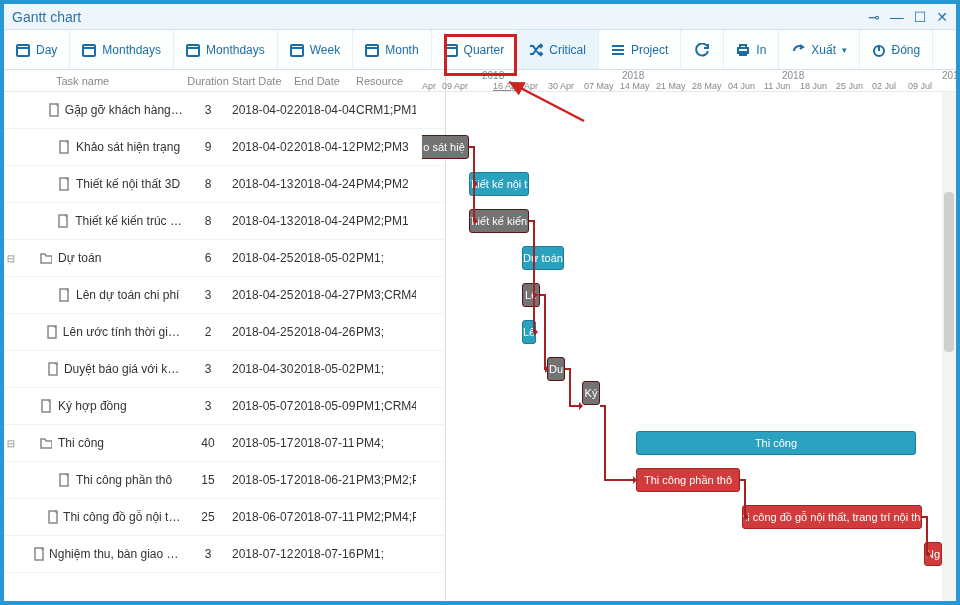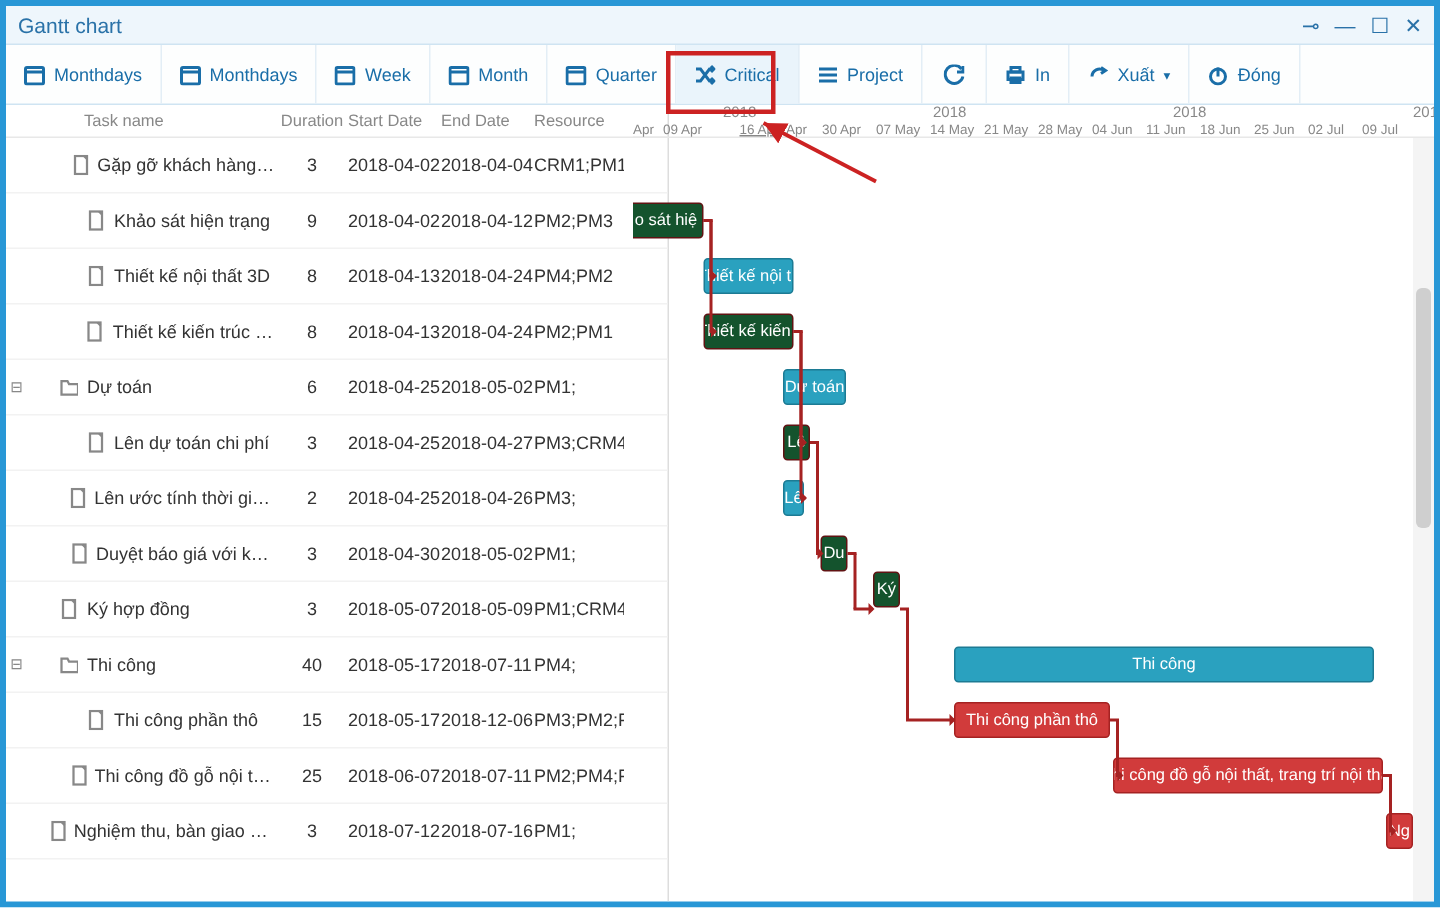--- a/index.html
+++ b/index.html
@@ -39,21 +39,21 @@
   .grow .ed  { width:62px; }
   .grow .res { width:60px; overflow:hidden; white-space:nowrap; }
   
   .right-pane { position:absolute; left:418px; top:0; right:0; height:100%; overflow:hidden; }
   .timeline-head { height:22px; border-bottom:1px solid #e8e8e8; position:relative; }
   .tl-year { position:absolute; top:0; font-size:10px; color:#888; }
   .tl-tick { position:absolute; bottom:0; font-size:9px; color:#888; white-space:nowrap; }
   .chart-body { position:relative; height:calc(100% - 22px); }
   .bar { position:absolute; height:24px; border-radius:3px; color:#fff; font-size:11px; display:flex; align-items:center; justify-content:center; padding:0 4px; white-space:nowrap; overflow:hidden; }
   .bar.red  { background:#d13b3b; border:1px solid #a52222; }
-  .bar.dred { background:#14532d; border:1px solid #601313; }
+  .bar.dred { background:#737373; border:1px solid #601313; }
   .bar.teal { background:#2aa1bf; border:1px solid #1c7b94; }
   .scrollbar-v { position:absolute; right:0; top:22px; bottom:0; width:14px; background:#f4f4f4; }
   .scrollbar-v .thumb { position:absolute; left:2px; right:2px; top:100px; height:160px; background:#cfcfcf; border-radius:4px; }
   
   .dep { position:absolute; background:#a52222; }
   .dep.h { height:2px; }
   .dep.v { width:2px; }
   .dep.arrow-r::after { content:""; position:absolute; right:-5px; top:-3px; border:4px solid transparent; border-left-color:#a52222; }
 </style>
 </head>
@@ -70,20 +70,27 @@
       <span>✕</span>
     </div>
   </div>
 
   <div class="toolbar">
     <div class="tbtn">
         <svg>
           <rect x="1" y="2" width="12" height="11" rx="1"></rect>
           <line x1="1" y1="5" x2="13" y2="5"></line>
         </svg>
+        <span>Day</span>
+      </div>
+    <div class="tbtn">
+        <svg>
+          <rect x="1" y="2" width="12" height="11" rx="1"></rect>
+          <line x1="1" y1="5" x2="13" y2="5"></line>
+        </svg>
         <span>Monthdays</span>
       </div>
     <div class="tbtn">
         <svg>
           <rect x="1" y="2" width="12" height="11" rx="1"></rect>
           <line x1="1" y1="5" x2="13" y2="5"></line>
         </svg>
         <span>Monthdays</span>
       </div>
     <div class="tbtn">
@@ -337,21 +344,21 @@
               <span class="icon">
                 <svg>
                   <rect x="2" y="1" width="8" height="12"></rect>
                   <path d="M8 1l2 2"></path>
                 </svg>
               </span>
               <span class="name">Thi công phần thô</span>
             </div>
             <div class="dur">15</div>
             <div class="sd">2018-05-17</div>
-            <div class="ed">2018-12-06</div>
+            <div class="ed">2018-06-21</div>
             <div class="res">PM3;PM2;PM</div>
           </div>
           <div class="grow">
             <div class="taskcell">
               <span class="exp"></span>
               <span class="indent1"></span>
               <span class="icon">
                 <svg>
                   <rect x="2" y="1" width="8" height="12"></rect>
                   <path d="M8 1l2 2"></path>

